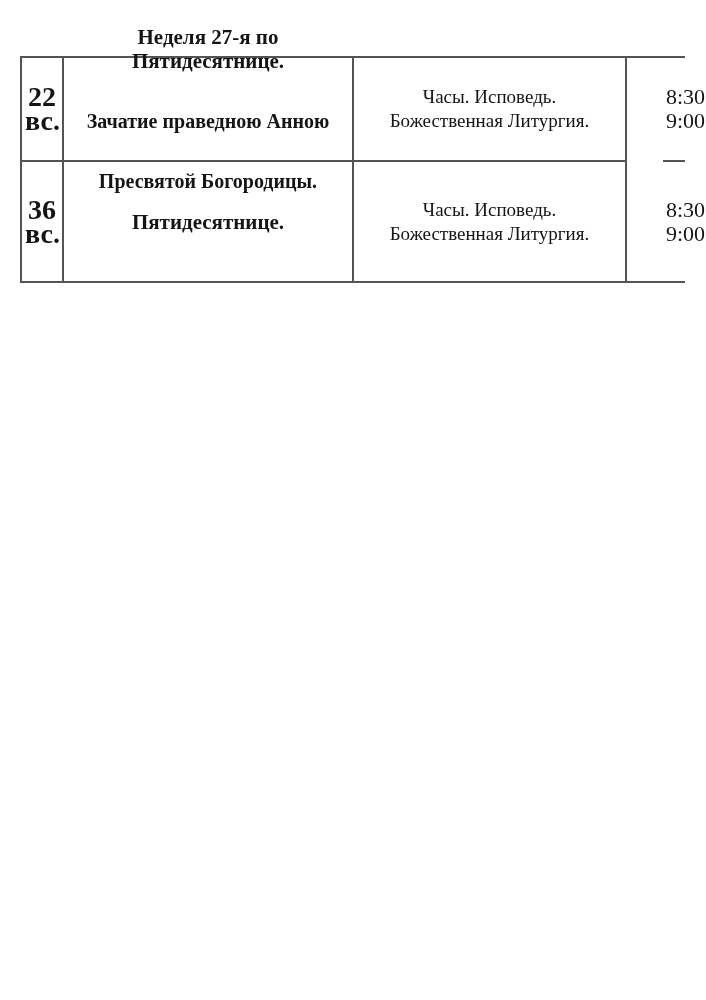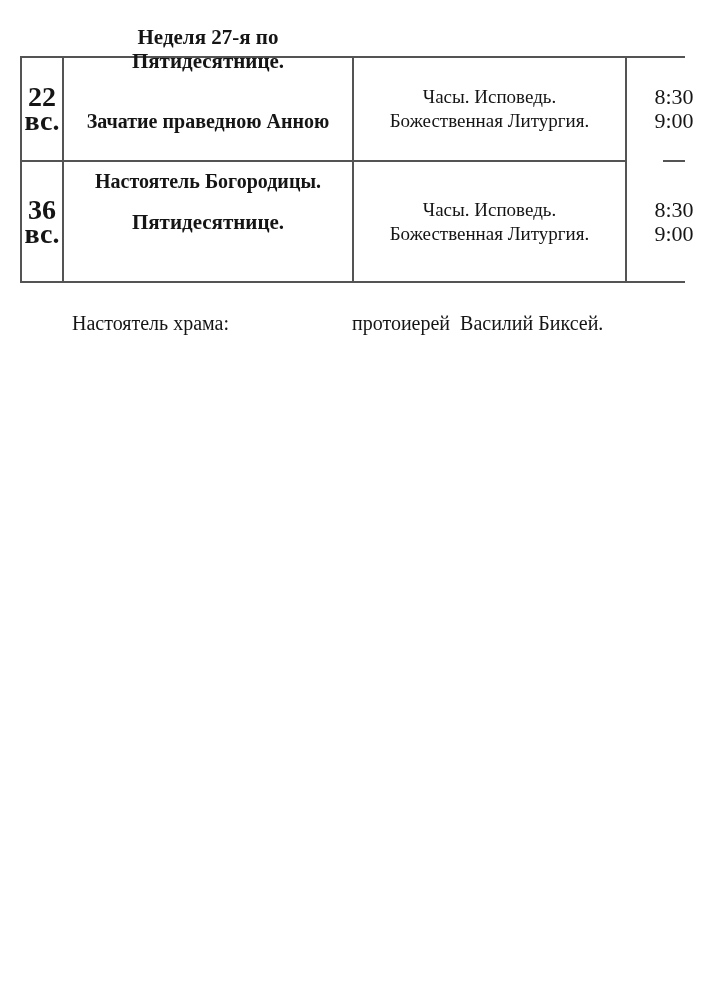--- a/index.html
+++ b/index.html
@@ -20,21 +20,20 @@
     display: grid;
     grid-template-columns: 42px 290px 273px 58px;
     grid-template-rows: 104px 119px;
     border-top: 2px solid #545454;
     border-left: 2px solid #545454;
     border-bottom: 2px solid #545454;
   }
   .cell {
     display: flex;
     flex-direction: column;
-    align-items: center;
     justify-content: center;
     text-align: center;
     border-right: 2px solid #545454;
     padding: 2px 3px;
     line-height: 24px;
   }
   .row1 { border-bottom: 2px solid #545454; }
   .last-col { border-right: none; margin-left: 36px; }
   .date-cell { font-weight: 700; font-size: 28px; }
   .desc-cell { font-weight: 700; }
@@ -62,21 +61,21 @@
   <div class="schedule-table">
 
     <div class="cell row1 date-cell">
       <div>22</div>
       <div>вс.</div>
     </div>
     <div class="cell row1 desc-cell">
       <div class="title-line">Неделя 27-я по</div>
       <div class="title-line">Пятидесятнице.</div>
       <div class="subtitle-line">Зачатие праведною Анною</div>
-      <div class="subtitle-line">Настоятель Богородицы.</div>
+      <div class="subtitle-line">Пресвятой Богородицы.</div>
     </div>
     <div class="cell row1 services-cell">
       <div>Часы. Исповедь.</div>
       <div>Божественная Литургия.</div>
     </div>
     <div class="cell row1 time-cell last-col">
       <div>8:30</div>
       <div>9:00</div>
     </div>
 
@@ -91,18 +90,14 @@
       <div>Часы. Исповедь.</div>
       <div>Божественная Литургия.</div>
     </div>
     <div class="cell time-cell last-col">
       <div>8:30</div>
       <div>9:00</div>
     </div>
 
   </div>
 
-  <div class="footer">
-    <span class="footer-label">Настоятель храма:</span>
-    <span class="footer-value">протоиерей  Василий Биксей.</span>
-  </div>
 
 </div>
 
 </body></html>

